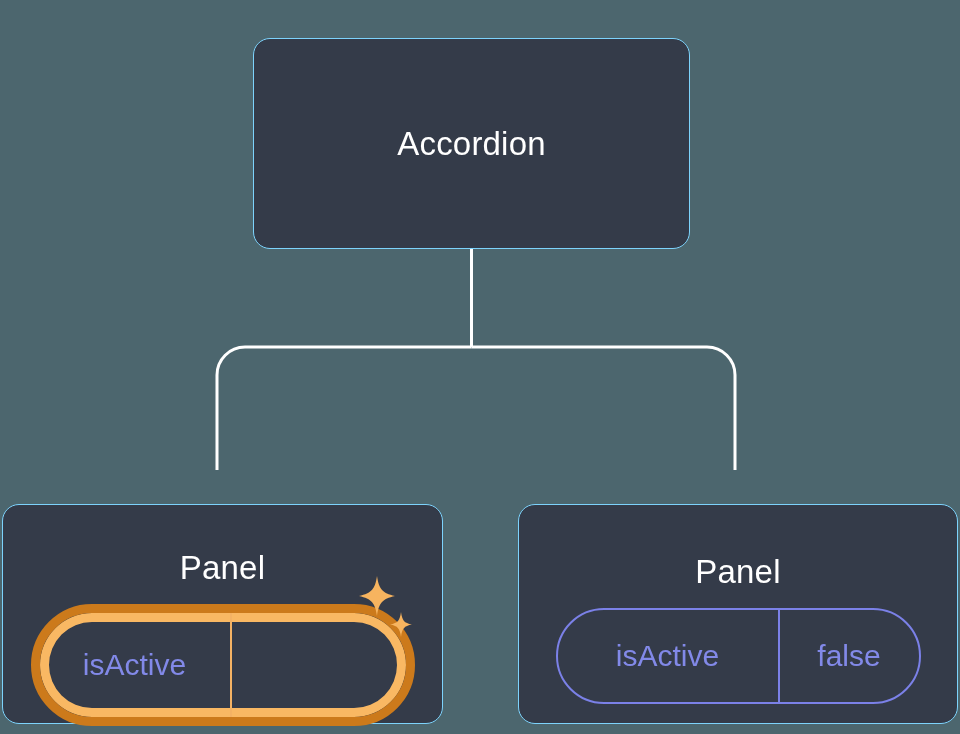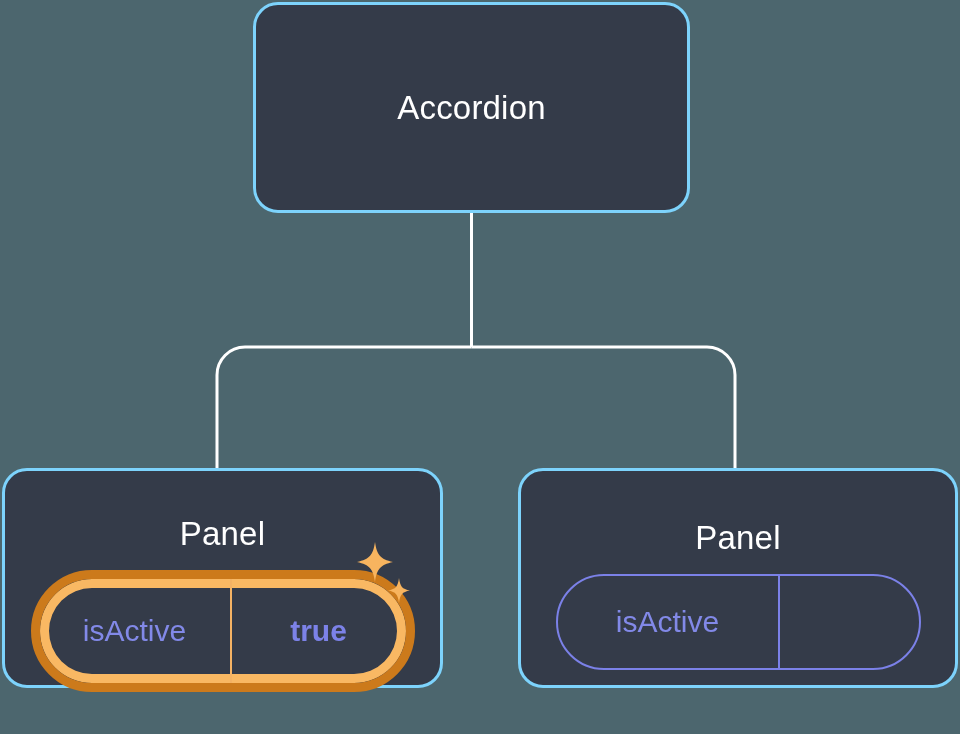--- a/index.html
+++ b/index.html
@@ -32,25 +32,26 @@
     width: 960px;
     height: 734px;
     z-index: 1;
   }
 
   
   .node {
     position: absolute;
     z-index: 2;
     background: #343b49;
-    border: 3px solid #7dd3fc;
-    border-radius: 25px;
+    border: 1px solid #7dd3fc;
+    border-radius: 17px;
     display: flex;
     flex-direction: column;
     align-items: center;
+    margin-top: 36px;
   }
 
   .node-title {
     color: #ffffff;
     font-size: 33px;
     font-weight: 400;
     letter-spacing: 0.2px;
     line-height: 1;
     white-space: nowrap;
   }
@@ -179,33 +180,33 @@
   <div class="node" id="node-accordion">
     <span class="node-title">Accordion</span>
   </div>
 
   <div class="node panel-node" id="node-panel-left">
     <span class="node-title">Panel</span>
 
     <div class="prop-pill-wrap">
       <div class="prop-pill is-highlighted">
         <span class="prop-cell prop-key">isActive</span>
-        <span class="prop-cell prop-val">true</span>
       </div>
 
       <svg class="sparkles" viewBox="0 0 60 72" aria-hidden="true">
         <path d="M 21 4 C 23 17 26 21 39 24 C 26 27 23 31 21 44 C 19 31 16 27 3 24 C 16 21 19 17 21 4 Z" fill="#f7b45f"></path>
         <path d="M 45 40 C 46.2 48.5 48 51 56 52.5 C 48 54 46.2 56.5 45 65 C 43.8 56.5 42 54 34 52.5 C 42 51 43.8 48.5 45 40 Z" fill="#f7b45f"></path>
       </svg>
     </div>
   </div>
 
   <div class="node panel-node" id="node-panel-right">
     <span class="node-title">Panel</span>
 
     <div class="prop-pill-wrap">
       <div class="prop-pill is-plain">
         <span class="prop-cell prop-key">isActive</span>
+        <span class="prop-cell prop-val">false</span>
       </div>
     </div>
   </div>
 
 </div>
 
 </body></html>

